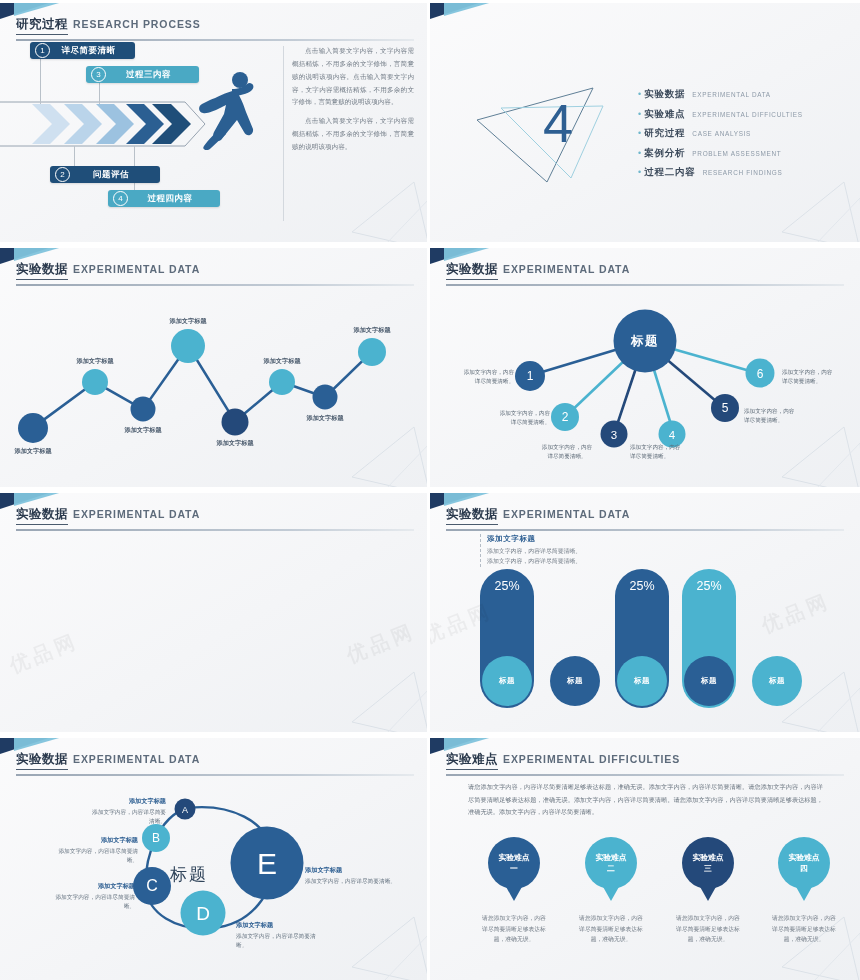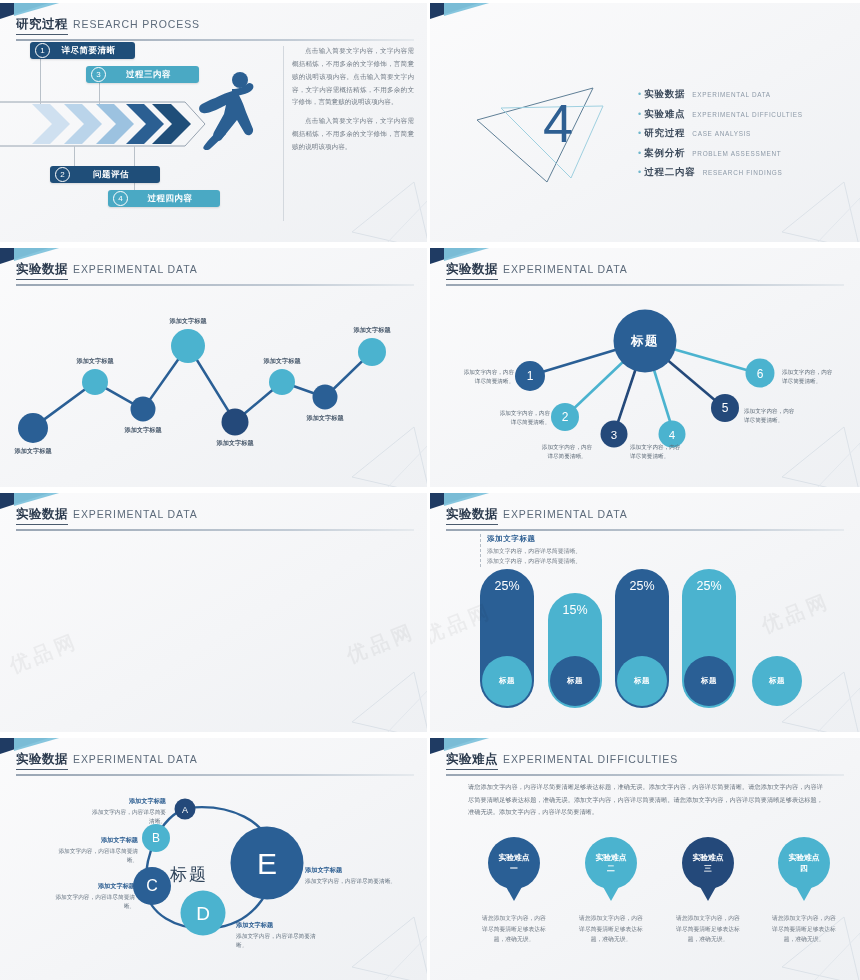--- a/index.html
+++ b/index.html
@@ -20,21 +20,21 @@
        border-top:19px solid #1f3b63;border-right:58px solid transparent;}
   .corner .lite{position:absolute;left:14px;top:1px;width:0;height:0;
        border-top:15px solid #7fc3dc;border-right:52px solid transparent;opacity:.95;}
 
   
   .head{position:absolute;left:16px;top:16px;right:16px;}
   .head .line{display:flex;align-items:baseline;gap:5px;}
   .head .cn{font-size:12.5px;color:#2b3a4d;font-weight:700;letter-spacing:.5px;
             border-bottom:1.6px solid #4a5a6d;padding-bottom:1px;}
   .head .bar{color:#8a97a6;font-size:11px;margin:0 1px;}
-  .head .en{font-size:10.5px;color:#5d6b7b;letter-spacing:.9px;}
+  .head .en{font-size:10.5px;color:#5d6b7b;letter-spacing:.9px;font-weight:bold;}
   .head .rule{margin-top:4px;height:1.6px;
       background:linear-gradient(90deg,#9aa6b4 0%,#c3ccd6 70%,#e6eaee 100%);}
 
   
   .tri-wm{position:absolute;right:-4px;bottom:-10px;width:90px;height:75px;opacity:.5;}
   .wm-text{position:absolute;pointer-events:none;color:#000;opacity:.045;
       font-size:20px;font-weight:700;letter-spacing:4px;}
 
   
   .s1-stage{position:absolute;left:0;top:40px;width:290px;height:200px;}
@@ -397,23 +397,20 @@
     <h4>添加文字标题</h4>
     <p>添加文字内容，内容详尽简要清晰。</p>
     <p>添加文字内容，内容详尽简要清晰。</p>
   </div>
 
   <div id="bar-chart-area" style="position:absolute;left:0;top:0;width:430px;height:245px;">
         <div class="bar" style="left: 50px; top: 78.75px; width: 54px; height: 139.25px; background: rgb(42, 95, 149);">
           <div class="pct">25%</div>
         </div>
         <div class="bcirc" style="left: 52px; top: 166px; width: 50px; height: 50px; background: rgb(75, 179, 207);">标题</div>
-        <div class="bar" style="left: 118px; top: 103.25px; width: 54px; height: 114.75px; background: rgb(75, 179, 207);">
-          <div class="pct">15%</div>
-        </div>
         <div class="bcirc" style="left: 120px; top: 166px; width: 50px; height: 50px; background: rgb(42, 95, 149);">标题</div>
         <div class="bar" style="left: 185px; top: 78.75px; width: 54px; height: 139.25px; background: rgb(42, 95, 149);">
           <div class="pct">25%</div>
         </div>
         <div class="bcirc" style="left: 187px; top: 166px; width: 50px; height: 50px; background: rgb(75, 179, 207);">标题</div>
         <div class="bar" style="left: 252px; top: 78.75px; width: 54px; height: 139.25px; background: rgb(75, 179, 207);">
           <div class="pct">25%</div>
         </div>
         <div class="bcirc" style="left: 254px; top: 166px; width: 50px; height: 50px; background: rgb(42, 95, 149);">标题</div>
         <div class="bcirc" style="left: 322px; top: 166px; width: 50px; height: 50px; background: rgb(75, 179, 207);">标题</div>

